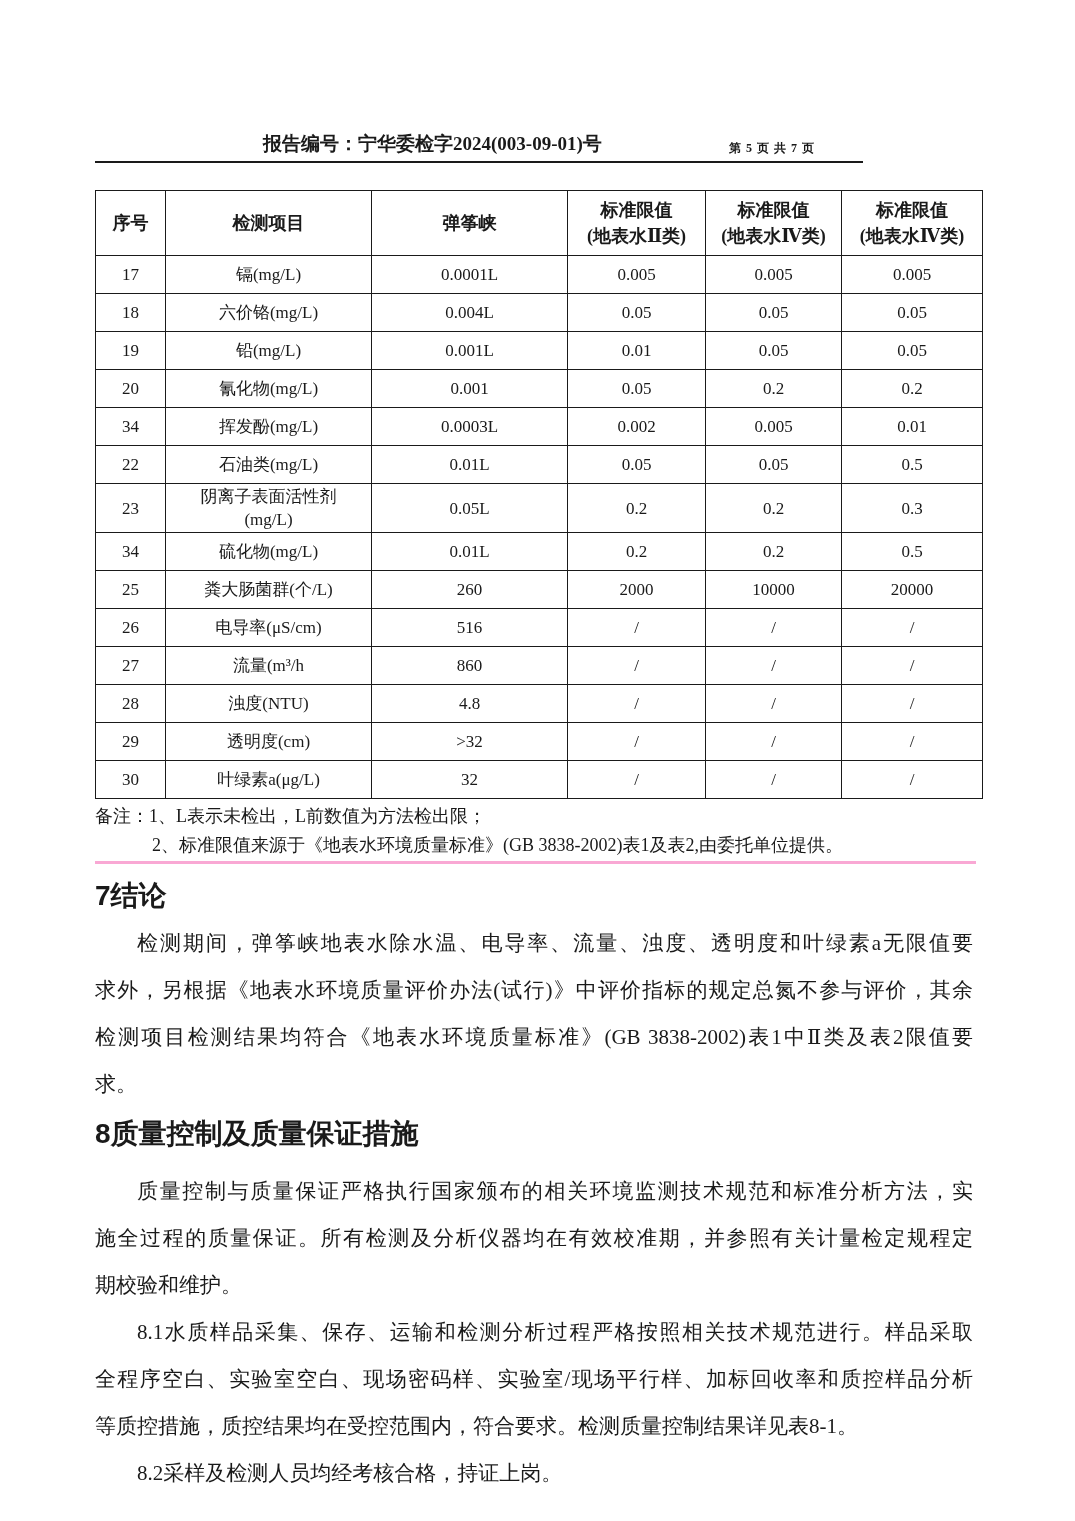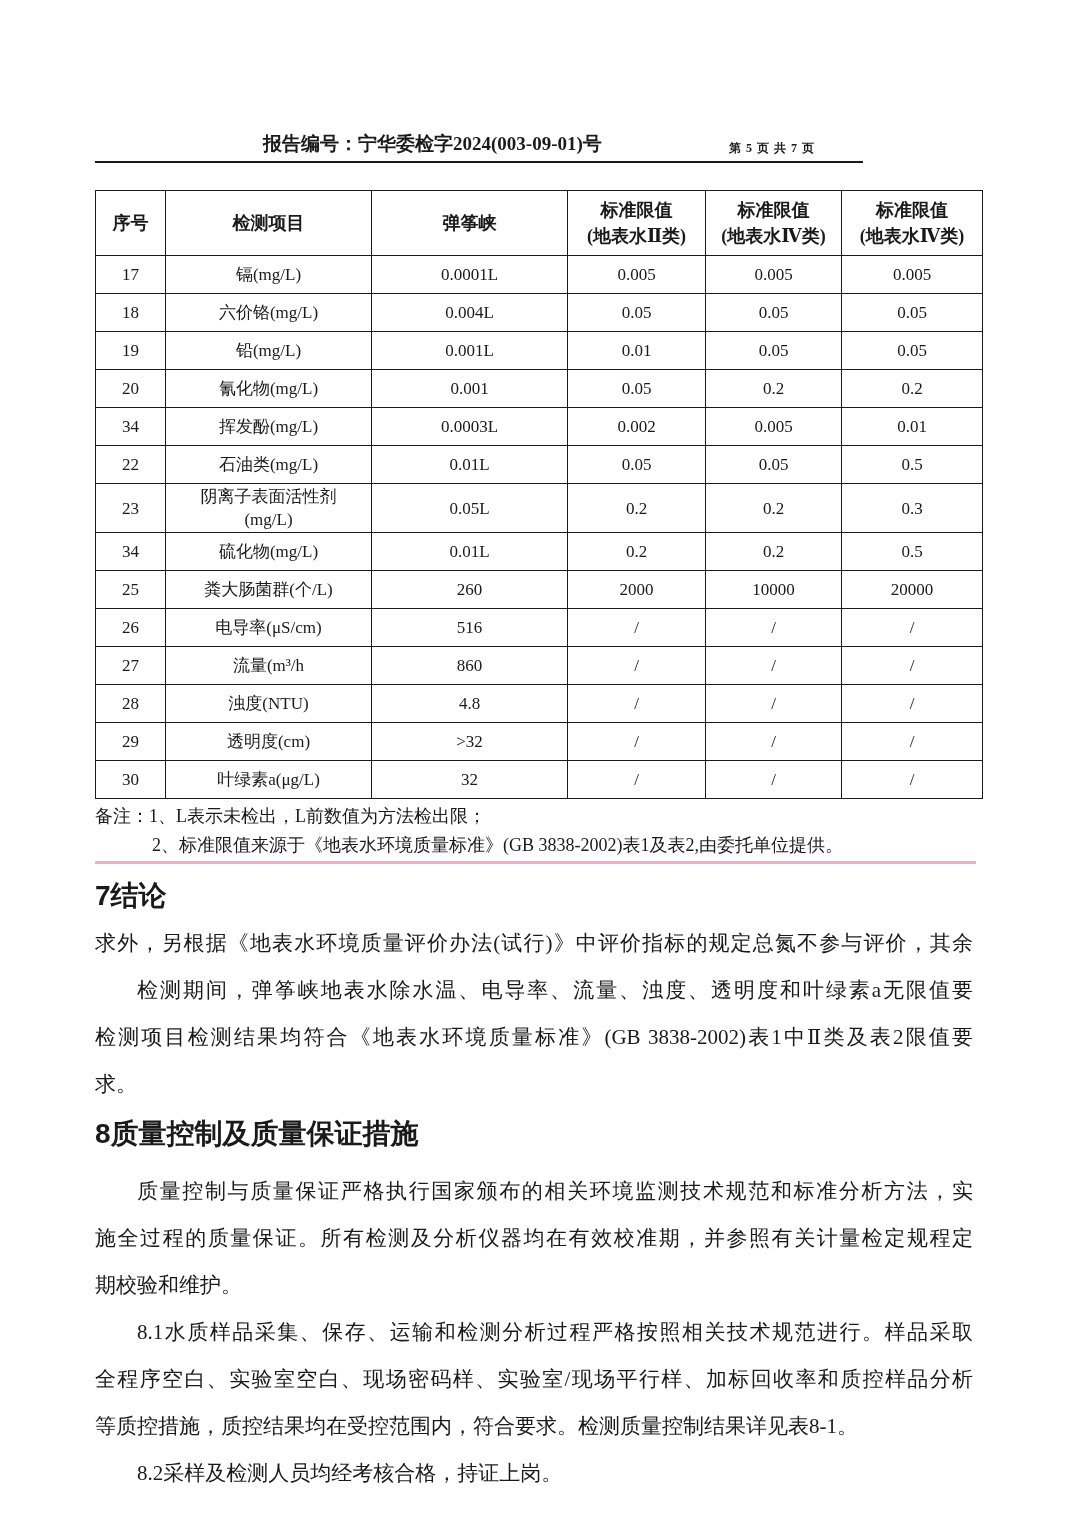--- a/index.html
+++ b/index.html
@@ -287,22 +287,22 @@
         </tbody>
     </table>
 
     <div class="notes">
       <div class="note-line1">备注：1、L表示未检出，L前数值为方法检出限；</div>
       <div class="note-line2">2、标准限值来源于《地表水环境质量标准》(GB 3838-2002)表1及表2,由委托单位提供。</div>
     </div>
 
     <h2 class="sec-title">7结论</h2>
     <div class="para">
+        <div class="bline indent fill">检测期间，弹筝峡地表水除水温、电导率、流量、浊度、透明度和叶绿素a无限值要</div>
         <div class="bline fill">求外，另根据《地表水环境质量评价办法(试行)》中评价指标的规定总氮不参与评价，其余</div>
-        <div class="bline indent fill">检测期间，弹筝峡地表水除水温、电导率、流量、浊度、透明度和叶绿素a无限值要</div>
         <div class="bline fill">检测项目检测结果均符合《地表水环境质量标准》(GB 3838-2002)表1中Ⅱ类及表2限值要</div>
         <div class="bline">求。</div>
       </div>
 
     <h2 class="sec-title second">8质量控制及质量保证措施</h2>
     <div class="para grouped">
         <div class="bline indent fill">质量控制与质量保证严格执行国家颁布的相关环境监测技术规范和标准分析方法，实</div>
         <div class="bline fill">施全过程的质量保证。所有检测及分析仪器均在有效校准期，并参照有关计量检定规程定</div>
         <div class="bline">期校验和维护。</div>
       </div>

